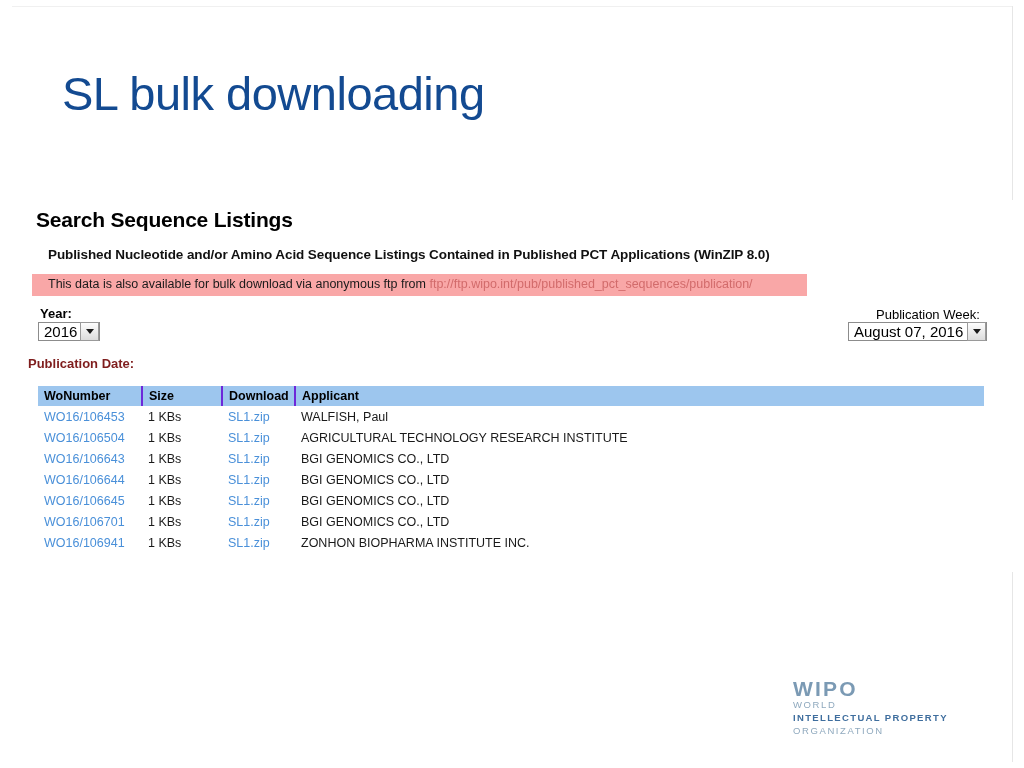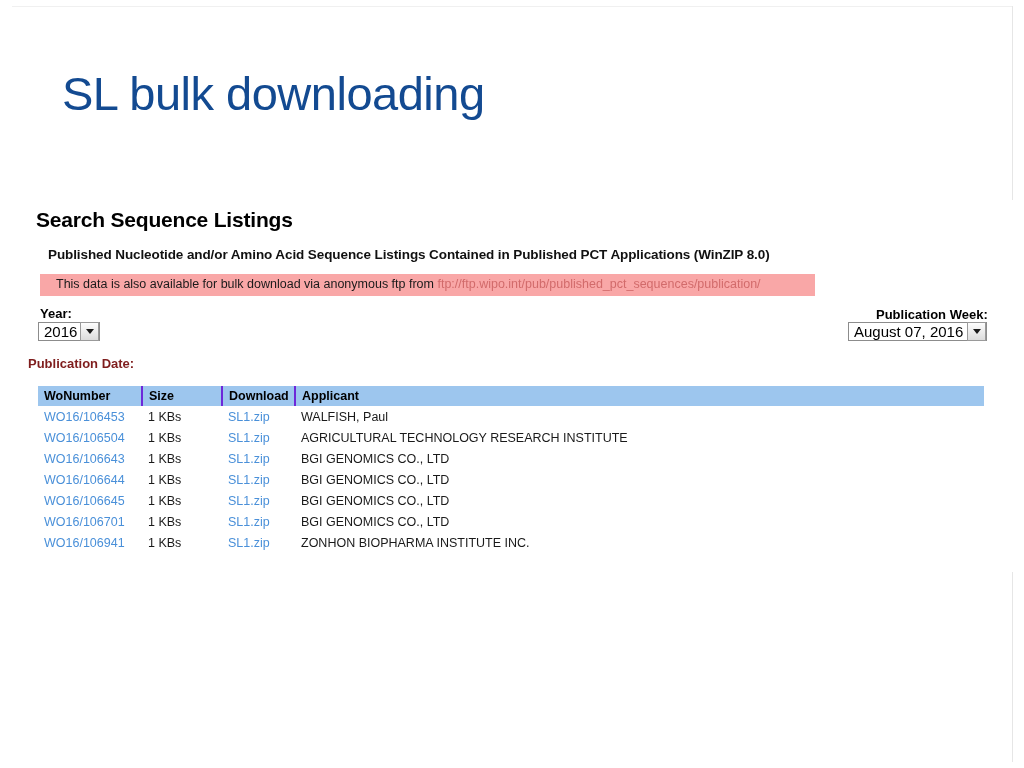--- a/index.html
+++ b/index.html
@@ -76,21 +76,21 @@
     left: 24px;
     top: 47px;
     font-size: 13.5px;
     font-weight: bold;
     color: #111111;
     letter-spacing: -0.1px;
     white-space: nowrap;
   }
   .ftp-banner {
     position: absolute;
-    left: 16px;
+    left: 8px;
     top: 74px;
     width: 775px;
     height: 22px;
     background: #f9a7a7;
   }
   .ftp-banner-text {
     position: absolute;
     left: 16px;
     top: 3px;
     font-size: 12.5px;
@@ -116,21 +116,21 @@
     top: 156px;
     font-size: 13px;
     font-weight: bold;
     color: #7f1d1d;
   }
   .week-label {
     position: absolute;
     left: 852px;
     top: 107px;
     font-size: 13px;
-    font-weight: bold;
+    font-weight: normal;
     color: #000;
     white-space: nowrap;
   }
 
   
   .sel {
     position: absolute;
     display: flex;
     align-items: center;
     box-sizing: border-box;
@@ -338,14 +338,20 @@
           <tr>
             <td class="link"><a href="#">WO16/106941</a></td>
             <td>1 KBs</td>
             <td class="link"><a href="#">SL1.zip</a></td>
             <td>ZONHON BIOPHARMA INSTITUTE INC.</td>
           </tr>
         </tbody>
     </table>
   </div>
 
+  <div class="wipo">
+    <div class="wipo-main">WIPO</div>
+    <div class="wipo-l1">WORLD</div>
+    <div class="wipo-l2">INTELLECTUAL PROPERTY</div>
+    <div class="wipo-l3">ORGANIZATION</div>
+  </div>
 
 </div>
 
 </body></html>

